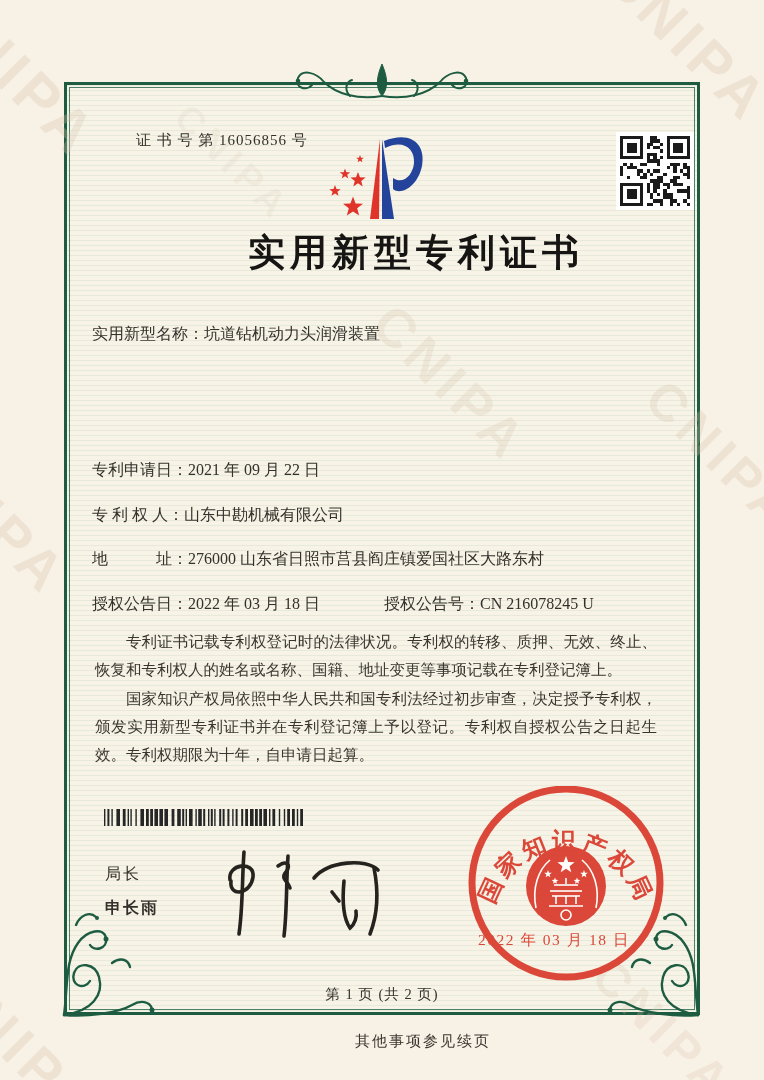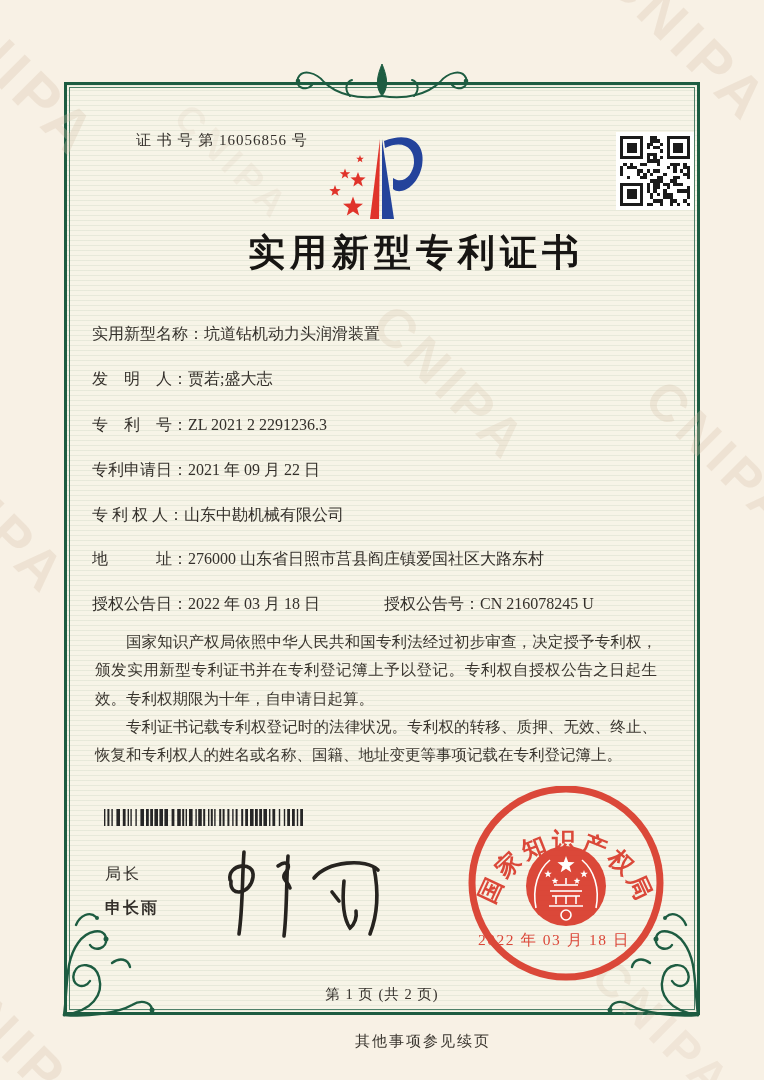--- a/index.html
+++ b/index.html
@@ -386,45 +386,39 @@
           <rect x="17" y="20" width="1" height="1" fill="#1b1b1b"></rect>
           <rect x="20" y="20" width="1" height="1" fill="#1b1b1b"></rect>
         </svg>
     </div>
 
     <div class="title">实用新型专利证书</div>
 
     <div class="row r0">
       <span class="lbl">实用新型名称：</span><span class="val">坑道钻机动力头润滑装置</span>
     </div>
-    <div class="row r1">
-      <span class="lbl">发　明　人：</span><span class="val">贾若;盛大志</span>
-    </div>
-    <div class="row r2">
-      <span class="lbl">专　利　号：</span><span class="val">ZL 2021 2 2291236.3</span>
-    </div>
     <div class="row r3">
       <span class="lbl">专利申请日：</span><span class="val">2021 年 09 月 22 日</span>
     </div>
     <div class="row r4">
       <span class="lbl">专 利 权 人：</span><span class="val">山东中勘机械有限公司</span>
     </div>
     <div class="row r5">
       <span class="lbl">地　　　址：</span><span class="val">276000 山东省日照市莒县阎庄镇爱国社区大路东村</span>
     </div>
     <div class="row r6">
       <span class="lbl">授权公告日：</span><span class="val">2022 年 03 月 18 日</span>
       <span class="pair2">
         <span class="lbl">授权公告号：</span><span class="val">CN 216078245 U</span>
       </span>
     </div>
 
     <div class="body-text">
+      <p>专利证书记载专利权登记时的法律状况。专利权的转移、质押、无效、终止、恢复和专利权人的姓名或名称、国籍、地址变更等事项记载在专利登记簿上。</p>
       <p>国家知识产权局依照中华人民共和国专利法经过初步审查，决定授予专利权，颁发实用新型专利证书并在专利登记簿上予以登记。专利权自授权公告之日起生效。专利权期限为十年，自申请日起算。</p>
-      <p>专利证书记载专利权登记时的法律状况。专利权的转移、质押、无效、终止、恢复和专利权人的姓名或名称、国籍、地址变更等事项记载在专利登记簿上。</p>
     </div>
 
     <div class="barcode">
       <svg id="barcode-svg" width="205" height="17">
           <rect x="0.0" y="0" width="1.4" height="17" fill="#262626"></rect>
           <rect x="3.4" y="0" width="2.0" height="17" fill="#262626"></rect>
           <rect x="7.4" y="0" width="1.4" height="17" fill="#262626"></rect>
           <rect x="12.4" y="0" width="3.6" height="17" fill="#262626"></rect>
           <rect x="18.8" y="0" width="2.8" height="17" fill="#262626"></rect>
           <rect x="23.6" y="0" width="1.4" height="17" fill="#262626"></rect>

